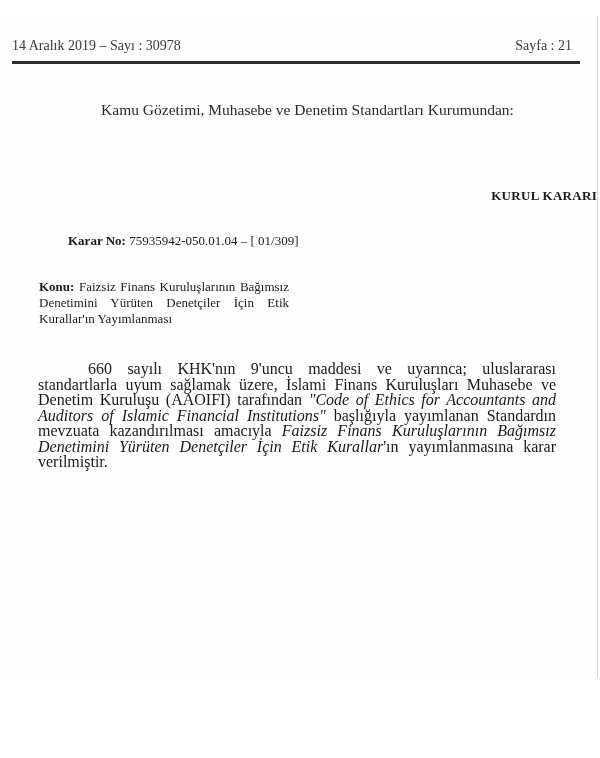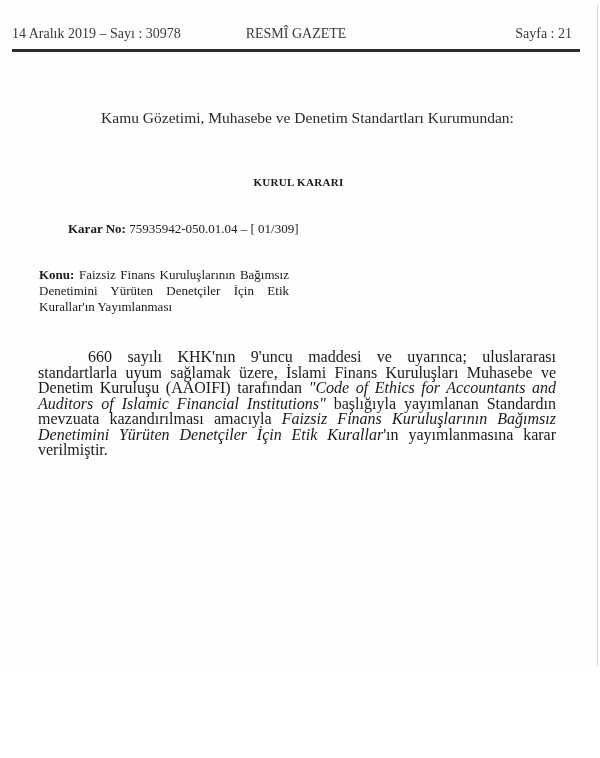--- a/index.html
+++ b/index.html
@@ -10,21 +10,21 @@
     body {
       width: 600px;
       height: 758px;
       position: relative;
       overflow: hidden;
       font-family: "Liberation Serif", "DejaVu Serif", serif;
       color: #1a1a1a;
     }
     .page {
       position: absolute;
-      left: 0; top: 4px;
+      left: 0; top: 16px;
       width: 597px;
       height: 662px;
       background: #fefefe;
       border-right: 1px solid #d8d8d8;
     }
     .header {
       position: absolute;
       left: 12px;
       top: 22px;
       width: 568px;
@@ -47,28 +47,28 @@
       position: absolute;
       left: 0;
       right: 0;
       top: 85px;
       text-align: center;
       font-size: 15.5px;
       color: #2a2a2a;
       text-decoration: underline;
       text-underline-offset: 3px;
     }
-    .institution span { display: inline-block; padding-left: 18px; margin-top: 20px; }
+    .institution span { display: inline-block; padding-left: 18px; }
     .decision-title {
       position: absolute;
       left: 0; right: 0;
       top: 172px;
-      text-align: center;
+      text-align: right;
       font-weight: bold;
-      font-size: 11px;
+      font-size: 13px;
       letter-spacing: 0.3px;
     }
     .decision-no {
       position: absolute;
       left: 39px;
       top: 217px;
       font-size: 13px;
       margin-left: 29px;
     }
     .decision-date {
@@ -100,21 +100,20 @@
     }
     .body-text i { font-style: italic; }
   </style>
 </head>
 <body>
 
 <div class="page">
 
   <div class="header">
     <span class="left">14 Aralık 2019 – Sayı : 30978</span>
-    <span class="center">RESMÎ GAZETE</span>
     <span class="right">Sayfa : 21</span>
   </div>
   <div class="header-rule"></div>
 
   <div class="institution">
     <span>Kamu Gözetimi, Muhasebe ve Denetim Standartları Kurumundan:</span>
   </div>
 
   <div class="decision-title">KURUL KARARI</div>
 

